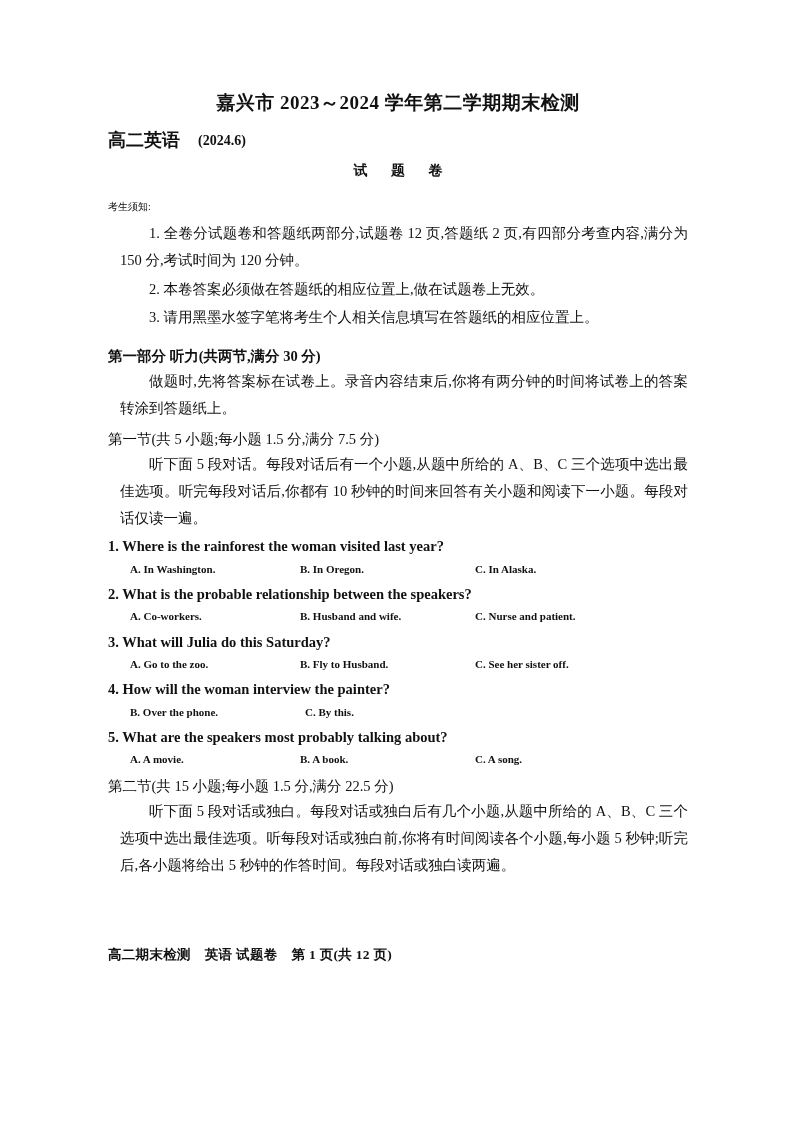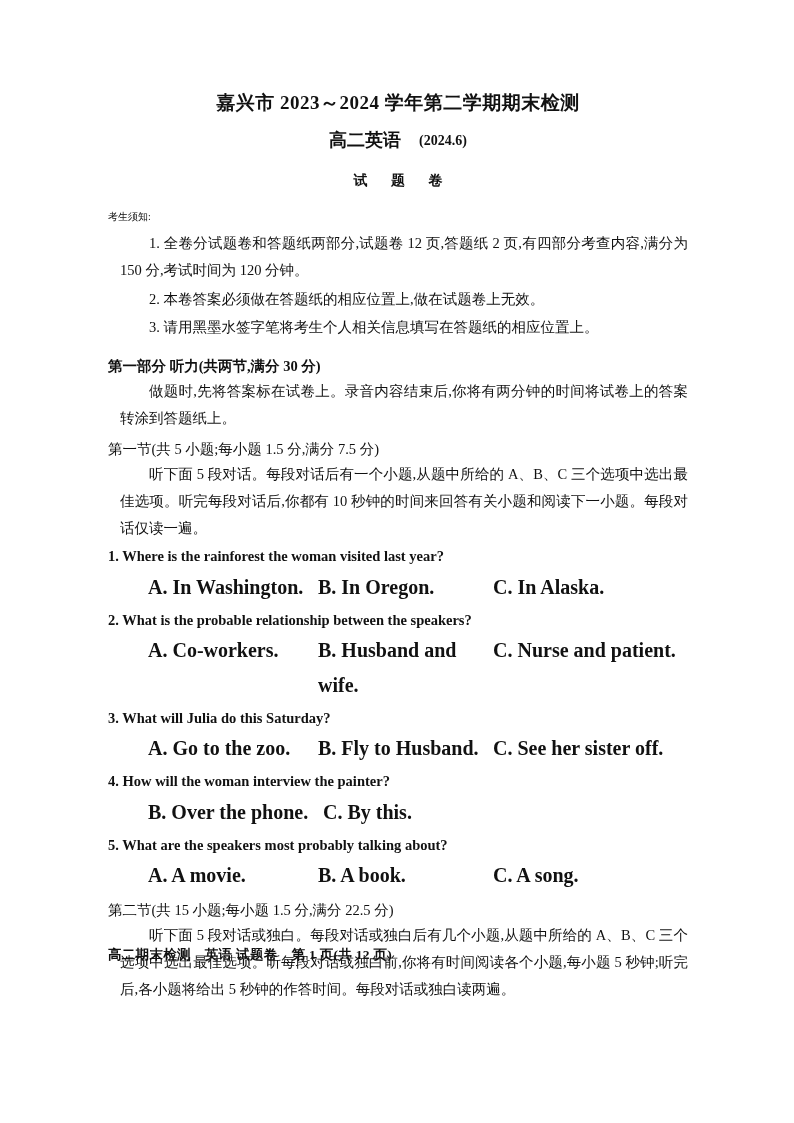--- a/index.html
+++ b/index.html
@@ -30,24 +30,23 @@
     width: 580px;
   }
   .title1 {
     text-align: center;
     font-size: 19px;
     font-weight: bold;
     letter-spacing: 0.5px;
     margin: 0 0 12px 0;
   }
   .title2 {
-    text-align: center;
     font-size: 18px;
     font-weight: bold;
-    margin: 0 0 20px 0;
+    margin: 0 0 10px 0;
   }
   .title2 .date {
     font-size: 14px;
     font-weight: bold;
     margin-left: 18px;
     vertical-align: 1px;
   }
   .title3 {
     text-align: center;
     font-size: 14px;
@@ -80,21 +79,21 @@
     margin: 8px 0 2px 0;
     font-weight: normal;
   }
   .q {
     font-size: 14.5px;
     font-weight: bold;
     line-height: 1.75;
     margin: 3px 0 0 0;
   }
   .opts {
-    font-size: 20px;
+    font-size: 11px;
     font-weight: bold;
     line-height: 1.75;
     margin: 0 0 0 0;
     display: flex;
     padding-left: 2em;
   }
   .opt-a { width: 170px; }
   .opt-b { width: 175px; }
   .opt-c { flex: 1; }
   .footer {

